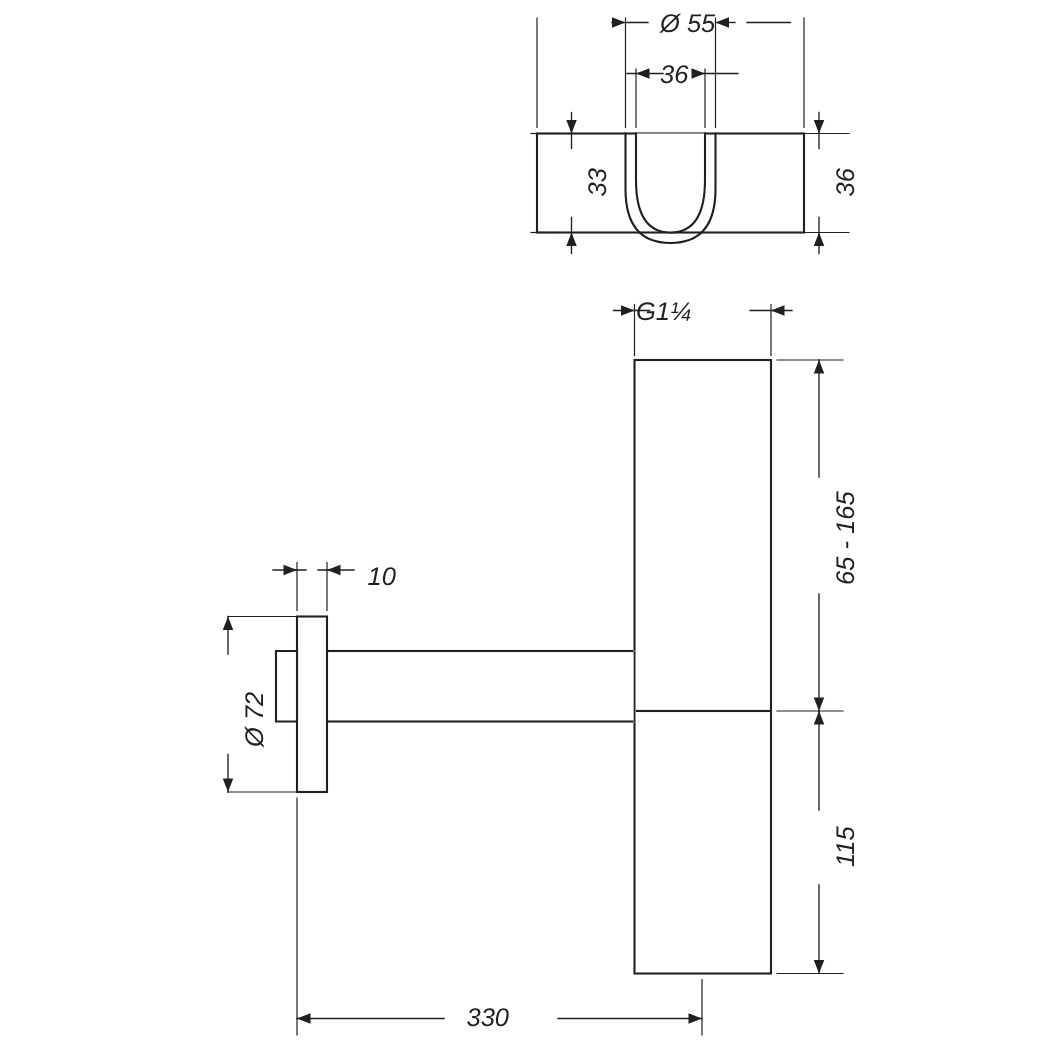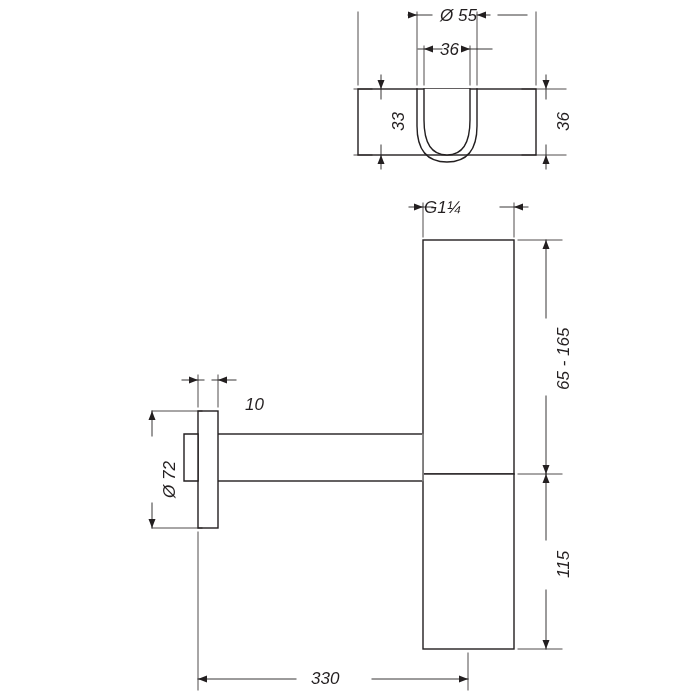--- a/index.html
+++ b/index.html
@@ -177,19 +177,19 @@
   <div class="lbl vert" style="left:390px; top:131px;">33</div>
 
   <div class="lbl vert" style="left:555px; top:131px;">36</div>
 
   <div class="lbl" style="left:424px; top:199px;">G1¼</div>
 
   <div class="lbl vert" style="left:555px; top:390px;">65 - 165</div>
 
   <div class="lbl vert" style="left:555px; top:578px;">115</div>
 
-  <div class="lbl" style="left:245px; top:396px;">10</div>
+  <div class="lbl" style="left:245px; top:376px;">10</div>
 
   <div class="lbl vert" style="left:161px; top:498px;">Ø 72</div>
 
   <div class="lbl" style="left:311px; top:670px;">330</div>
 
 </div>
 
 </body></html>

